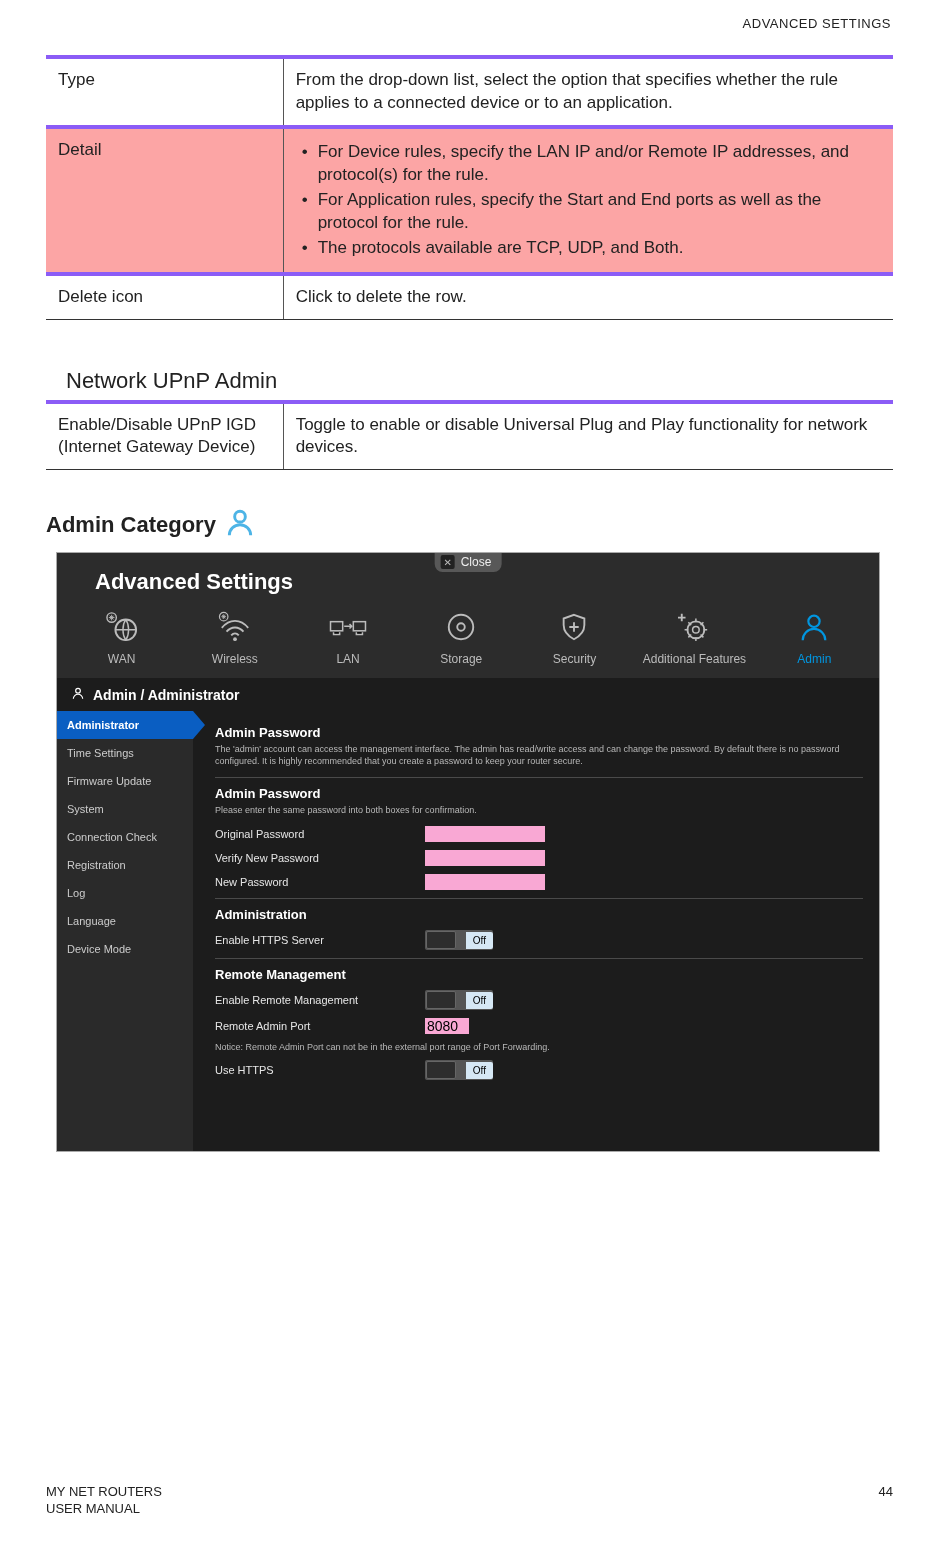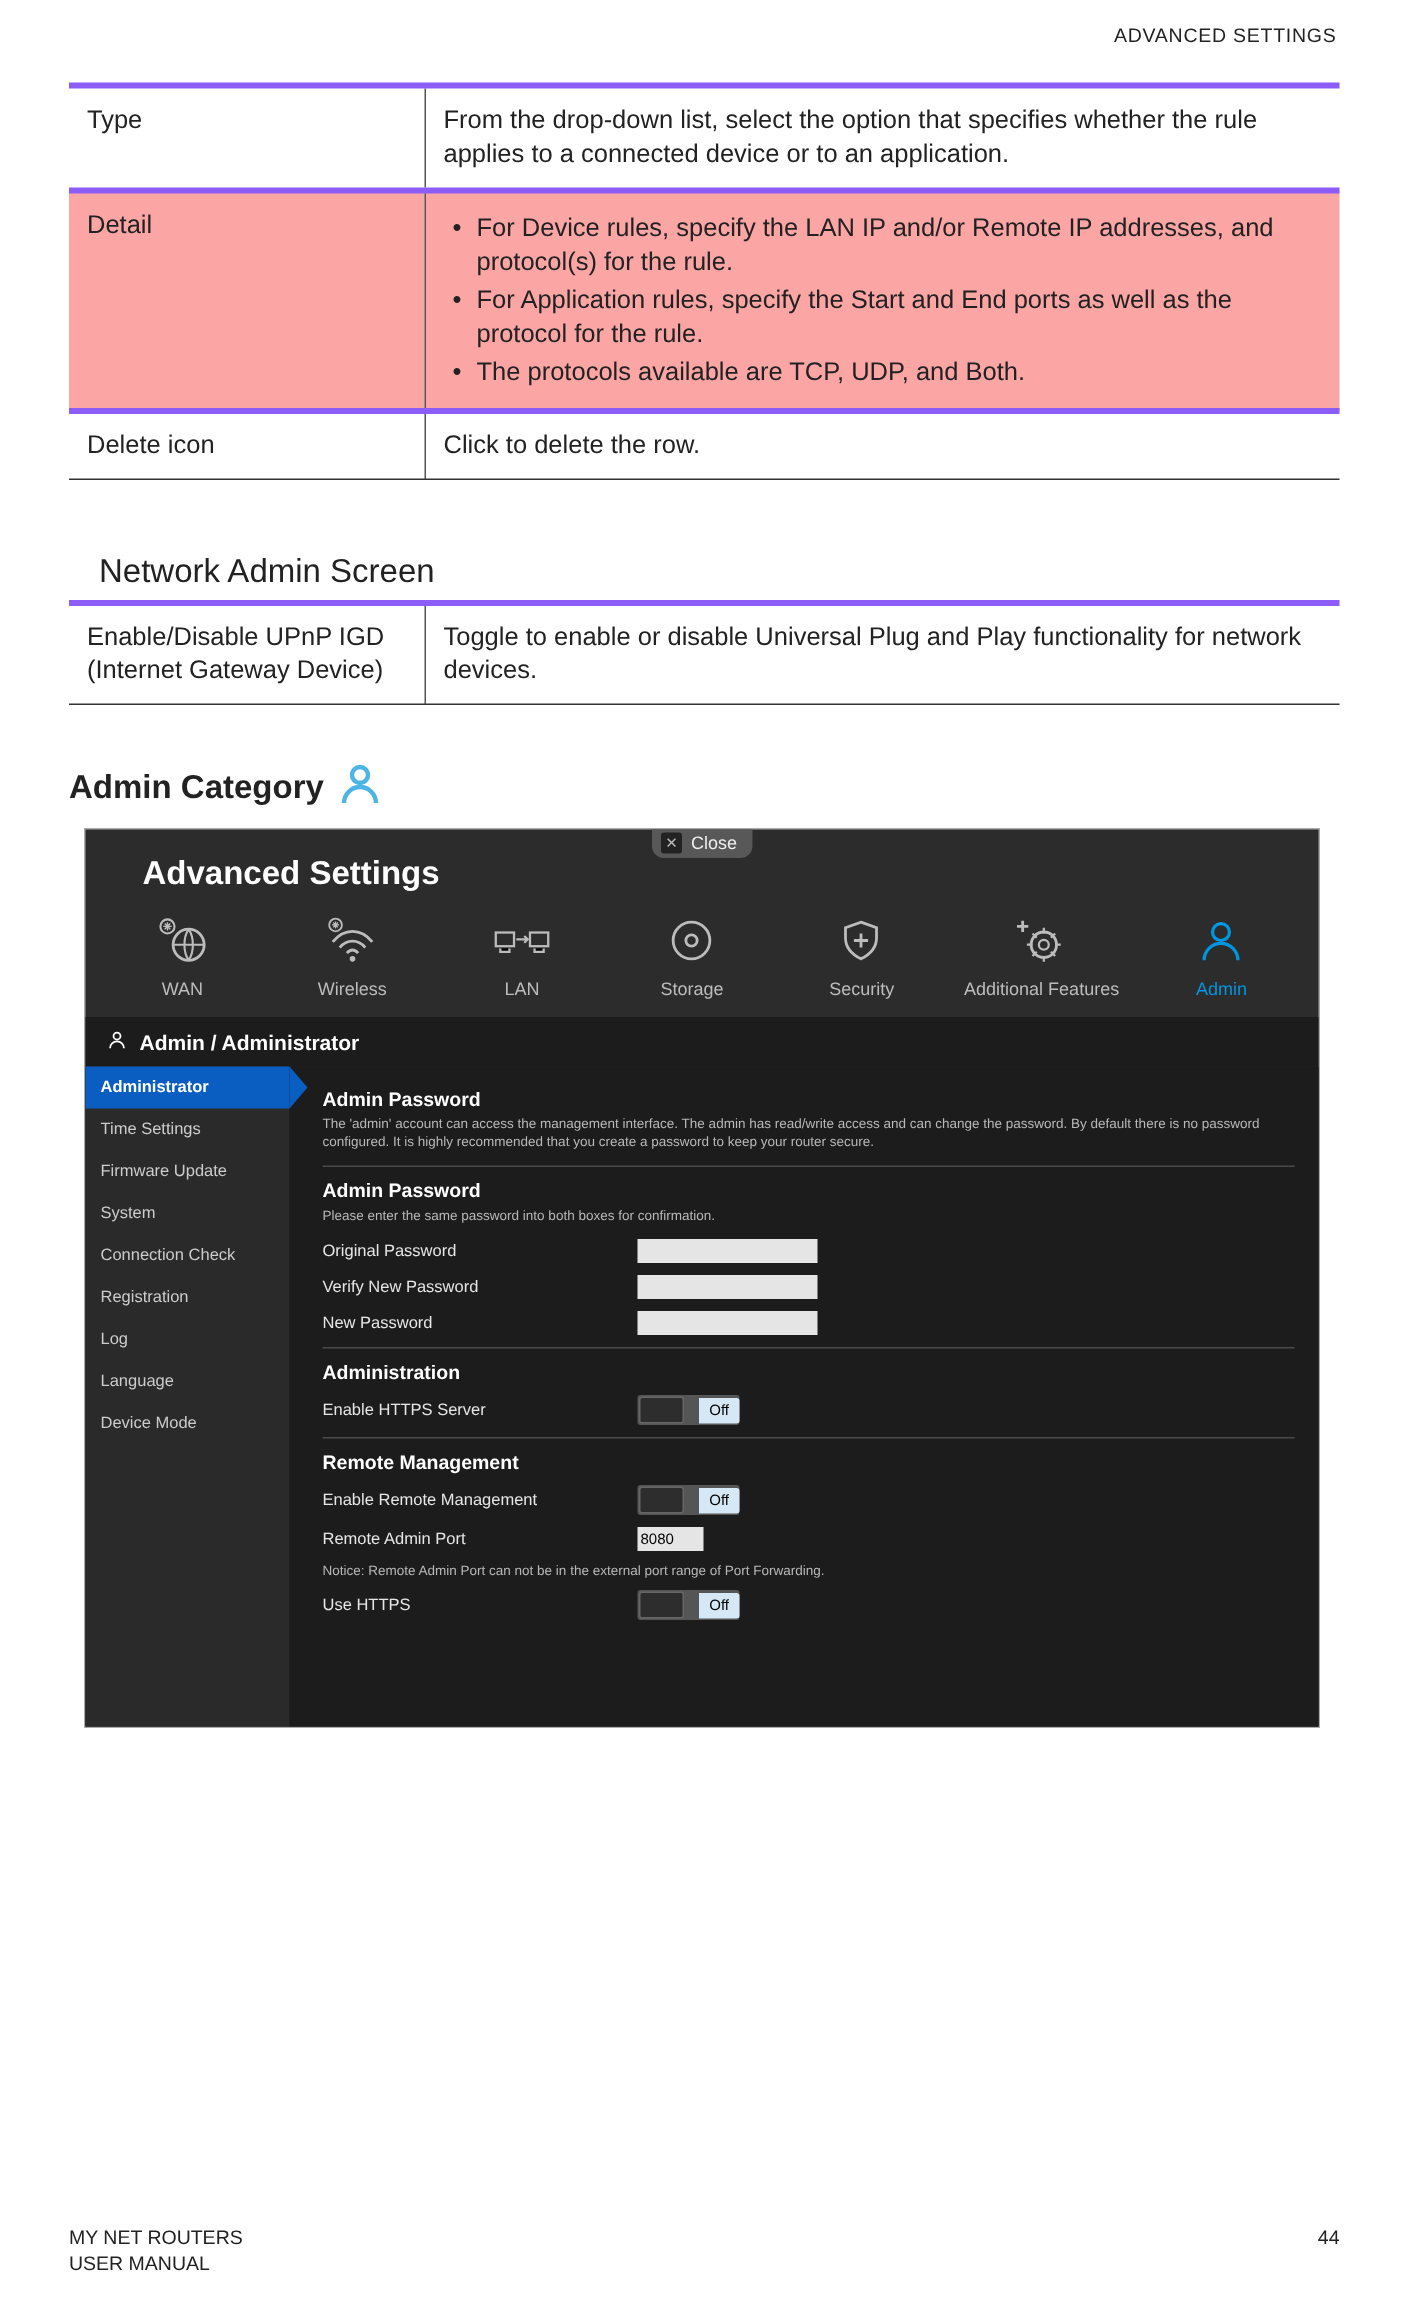--- a/index.html
+++ b/index.html
@@ -108,21 +108,21 @@
     border-top: 14px solid transparent;
     border-bottom: 14px solid transparent;
   }
   .shot .main { flex: 1; padding: 10px 16px 24px 22px; background: #1c1c1c; }
   .shot .block-title { font-size: 13px; font-weight: bold; color: #fff; margin-top: 4px; }
   .shot .desc { font-size: 9px; color: #b8b8b8; line-height: 1.25; margin: 4px 0 10px 0; }
   .shot hr { border: none; border-top: 1px solid #4a4a4a; margin: 8px 0; }
   .shot .field-row { display: flex; align-items: center; font-size: 11px; color: #e6e6e6; margin: 8px 0; }
   .shot .field-row .label { width: 210px; }
   .shot .field-row input[type=text], .shot .field-row .txt {
-    width: 120px; height: 16px; background: #e5e5e5; border: none; font-size: 10px; color: #000; padding: 2px 2px;
+    width: 120px; height: 16px; background: #f9a8d4; border: none; font-size: 14px; color: #000; padding: 2px 2px;
   }
   .shot .field-row .txt.small { width: 44px; }
   .shot .toggle {
     width: 68px; height: 20px; background: #555; border-radius: 2px;
     display: inline-flex; align-items: center; position: relative;
   }
   .shot .toggle .knob {
     width: 30px; height: 18px; background: #2d2d2d; border: 1px solid #666;
     position: absolute; left: 1px; border-radius: 2px;
   }
@@ -157,21 +157,21 @@
       </ul>
     </td>
   </tr>
   <tr>
     <td class="left">Delete icon</td>
     <td>Click to delete the row.</td>
   </tr>
 </tbody>
   </table>
 
-<div class="section-title">Network Admin Screen</div>
+<div class="section-title">Network UPnP Admin</div>
 <table class="def-table second">
   <tbody>
       <tr>
     <td class="left">Enable/Disable UPnP IGD (Internet Gateway Device)</td>
     <td>Toggle to enable or disable Universal Plug and Play functionality for network devices.</td>
   </tr>
 </tbody>
   </table>
 
 <div class="admin-heading">

